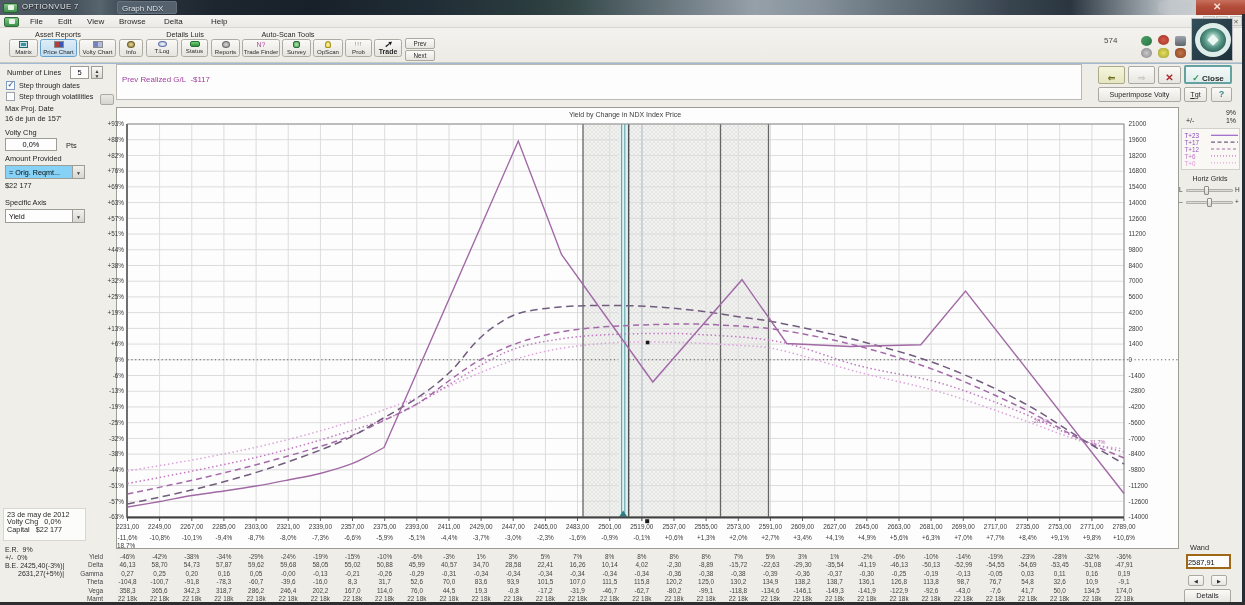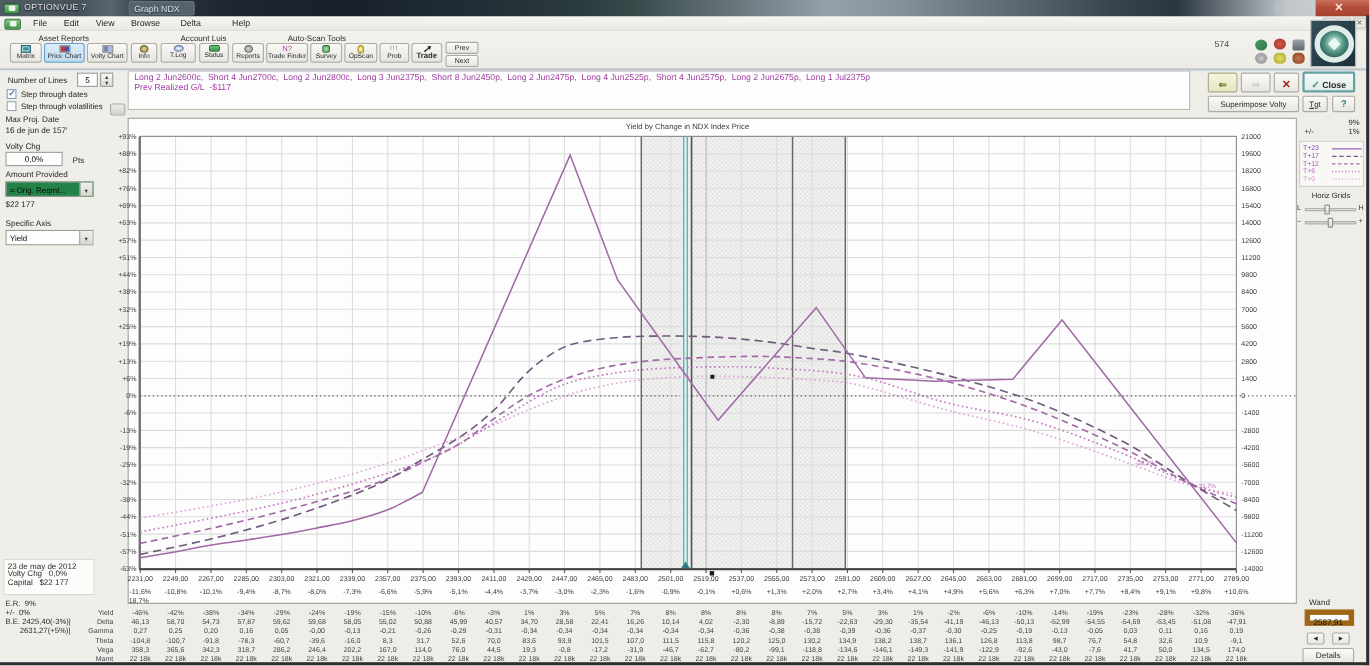--- a/index.html
+++ b/index.html
@@ -31,21 +31,21 @@
 <div class="ab" style="left:58px;top:17px;font-size:8px;color:#1a1a1a">Edit</div>
 <div class="ab" style="left:87px;top:17px;font-size:8px;color:#1a1a1a">View</div>
 <div class="ab" style="left:119px;top:17px;font-size:8px;color:#1a1a1a">Browse</div>
 <div class="ab" style="left:164px;top:17px;font-size:8px;color:#1a1a1a">Delta</div>
 <div class="ab" style="left:211px;top:17px;font-size:8px;color:#1a1a1a">Help</div>
 <div class="ab" style="left:1203px;top:16px;width:12px;height:10px;border:1px solid #c5c3bd;background:#eceae5;font-size:6.5px;color:#555;text-align:center;line-height:9px">–</div>
 <div class="ab" style="left:1216px;top:16px;width:12px;height:10px;border:1px solid #c5c3bd;background:#eceae5;font-size:6.5px;color:#555;text-align:center;line-height:9px">▢</div>
 <div class="ab" style="left:1230px;top:16px;width:12px;height:10px;border:1px solid #c5c3bd;background:#eceae5;font-size:6.5px;color:#555;text-align:center;line-height:9px">✕</div>
 <div class="ab" style="left:0;top:28px;width:1245px;height:34.5px;background:linear-gradient(#f5f3ee,#eeece5);border-bottom:1px solid #c9c7c0"></div>
 <div class="ab" style="left:58px;top:29.5px;font-size:7.3px;color:#222;transform:translateX(-50%);white-space:nowrap">Asset Reports</div>
-<div class="ab" style="left:185px;top:29.5px;font-size:7.3px;color:#222;transform:translateX(-50%);white-space:nowrap">Account Luis</div>
+<div class="ab" style="left:185px;top:29.5px;font-size:7.3px;color:#222;transform:translateX(-50%);white-space:nowrap">Details Luis</div>
 <div class="ab" style="left:288px;top:29.5px;font-size:7.3px;color:#222;transform:translateX(-50%);white-space:nowrap">Auto-Scan Tools</div>
 <div class="ab" style="left:419px;top:37px;font-size:7.3px;color:#222;transform:translateX(-50%);white-space:nowrap">Browse</div>
 <div class="tbtn" style="left:9px;top:38.5px;width:29px;height:18.5px;"><span class="ic" style="width:9px;height:7px;background:#2f8f9f;border:1px solid #1d6470;box-shadow:inset 0 0 0 1px #bfe3e8"></span>Matrix</div>
 <div class="tbtn" style="left:40px;top:38.5px;width:37px;height:18.5px;background:linear-gradient(#ddeefa,#bcdcf2);border:1px solid #5a9fd4;"><span class="ic" style="width:10px;height:7px;background:linear-gradient(90deg,#c03030 50%,#3050c0 50%);border:1px solid #888"></span>Price Chart</div>
 <div class="tbtn" style="left:79px;top:38.5px;width:37px;height:18.5px;"><span class="ic" style="width:10px;height:7px;background:linear-gradient(90deg,#7080c0 50%,#b0b8e0 50%);border:1px solid #888"></span>Volty Chart</div>
 <div class="tbtn" style="left:119px;top:38.5px;width:24px;height:18.5px;"><span class="ic" style="width:8px;height:7px;background:radial-gradient(#e8d8a0,#907820);border-radius:50%;border:1px solid #6a5a18"></span>Info</div>
 <div class="tbtn" style="left:146px;top:38.5px;width:32px;height:18.5px;"><span class="ic" style="width:9px;height:6px;background:radial-gradient(#ffffff,#90a8d8);border-radius:50%;border:1px solid #5868a8"></span>T.Log</div>
 <div class="tbtn" style="left:181px;top:38.5px;width:27px;height:18.5px;"><span class="ic" style="width:10px;height:6px;background:linear-gradient(#6fcf6f,#1f8f2f);border-radius:2px;border:1px solid #156f25"></span>Status</div>
 <div class="tbtn" style="left:211px;top:38.5px;width:29px;height:18.5px;"><span class="ic" style="width:8px;height:7px;background:radial-gradient(#d8d8d8,#888888);border-radius:50%;border:1px solid #666"></span>Reports</div>
 <div class="tbtn" style="left:242px;top:38.5px;width:38px;height:18.5px;"><span class="ic" style="width:9px;height:7px;color:#b040a0;font-size:7px;line-height:7px">N?</span>Trade Finder</div>
@@ -79,28 +79,27 @@
     </div>
 <div class="lp" style="left:19px;top:81px;font-size:7.2px">Step through dates</div>
 <div class="ab" style="left:6px;top:91.5px;width:9px;height:9px;background:#fff;border:1px solid #9aa0a8"></div>
 <div class="lp" style="left:19px;top:91.5px;font-size:7.2px">Step through volatilities</div>
 <div class="lp" style="left:5px;top:104px">Max Proj. Date</div>
 <div class="lp" style="left:5px;top:114px">16 de jun de 157′</div>
 <div class="lp" style="left:5px;top:127.5px">Volty Chg</div>
 <div class="ab" style="left:5px;top:138px;width:52px;height:13px;background:#fff;border:1px solid #9a9a94;font-size:7.4px;text-align:center;line-height:12px">0,0%</div>
 <div class="lp" style="left:66px;top:140.5px">Pts</div>
 <div class="lp" style="left:5px;top:154px">Amount Provided</div>
-<div class="ab" style="left:5px;top:164.5px;width:80px;height:14px;background:#15803d;border:1px solid #9a9a94;font-size:7.2px;line-height:13px"><span style="padding-left:3px">= Orig. Reqmt...</span>
+<div class="ab" style="left:5px;top:164.5px;width:80px;height:14px;background:#7dd3fc;border:1px solid #9a9a94;font-size:7.2px;line-height:13px"><span style="padding-left:3px">= Orig. Reqmt...</span>
 <div style="position:absolute;right:0;top:0;width:12px;height:12.5px;background:linear-gradient(#f2f1ee,#d8d6ce);border-left:1px solid #9a9a94;text-align:center"><span style="font-size:5px;color:#333;line-height:12px">▼</span></div></div>
 <div class="lp" style="left:5px;top:181px">$22 177</div>
 <div class="lp" style="left:5px;top:198px">Specific Axis</div>
 <div class="ab" style="left:5px;top:208.5px;width:80px;height:14px;background:#fff;border:1px solid #9a9a94;font-size:7.2px;line-height:13px"><span style="padding-left:3px">Yield</span>
 <div style="position:absolute;right:0;top:0;width:12px;height:12.5px;background:linear-gradient(#f2f1ee,#d8d6ce);border-left:1px solid #9a9a94;text-align:center"><span style="font-size:5px;color:#333;line-height:12px">▼</span></div></div>
 <div class="ab" style="left:116px;top:64px;width:966px;height:36px;background:#fff;border:1px solid #bab8b1"></div>
-<div class="ab" style="left:122px;top:65.5px;font-size:7.9px;color:#a435a4;white-space:nowrap">Long 2 Jun2600c,&nbsp; Short 4 Jun2700c,&nbsp; Long 2 Jun2800c,&nbsp; Long 3 Jun2375p,&nbsp; Short 8 Jun2450p,&nbsp; Long 2 Jun2475p,&nbsp; Long 4 Jun2525p,&nbsp; Short 4 Jun2575p,&nbsp; Long 2 Jun2675p,&nbsp; Long 1 Jul2375p</div>
 <div class="ab" style="left:122px;top:74.5px;font-size:7.9px;color:#a435a4">Prev Realized G/L&nbsp; -$117</div>
 <div class="btn" style="left:1098px;top:66px;width:27px;height:18px;background:linear-gradient(#f6f6dc,#e7e7bd);border-color:#a9a982"><span style="color:#6b6b10;font-weight:bold;font-size:9px;line-height:16px">⇐</span></div>
 <div class="btn" style="left:1128px;top:66px;width:27px;height:18px"><span style="color:#c9c9be;font-weight:bold;font-size:9px;line-height:16px">⇒</span></div>
 <div class="btn" style="left:1158px;top:66px;width:23px;height:18px"><span style="color:#b02020;font-weight:bold;font-size:10px;line-height:16px">✕</span></div>
 <div class="btn" style="left:1184px;top:65px;width:48px;height:19px;border:2px solid #5aa0a0;background:linear-gradient(#f4faf9,#dfeeec)"><span style="color:#2f8f4f;font-weight:bold;font-size:9px">✓</span><span style="font-size:8px;font-weight:bold;color:#222"> Close</span></div>
 <div class="btn" style="left:1098px;top:87px;width:83px;height:15px;font-size:7.2px;line-height:13px">Superimpose Volty</div>
 <div class="btn" style="left:1184px;top:87px;width:23px;height:15px;font-size:7.2px;line-height:13px"><span style="text-decoration:underline">T</span>gt</div>
 <div class="btn" style="left:1211px;top:87px;width:21px;height:15px;font-size:9px;line-height:13px;color:#2f7f8f;font-weight:bold">?</div>
 <div class="ab" style="left:100px;top:94px;width:14px;height:11px;background:linear-gradient(#eceae4,#d5d3cc);border:1px solid #a8a8a0;border-radius:2px"></div>
 <div class="ab" style="left:115.5px;top:107px;width:1063px;height:442px;background:#ffffff;border:1px solid #9a9a94"></div>
@@ -124,21 +123,21 @@
 <div class="ab" style="left:1210px;top:175px;font-size:7px;color:#222;transform:translateX(-50%)">Horiz Grids</div>
 <div class="ab" style="left:1179px;top:186px;font-size:6.5px;color:#333">L</div>
 <div class="ab" style="left:1186px;top:189px;width:47px;height:2.5px;background:#dddbd4;border:1px solid #b0aea8;border-radius:1px"></div>
 <div class="ab" style="left:1204px;top:186px;width:5px;height:9px;background:linear-gradient(#fbfaf8,#d8d6ce);border:1px solid #8a8a84;border-radius:1px"></div>
 <div class="ab" style="left:1235px;top:186px;font-size:6.5px;color:#333">H</div>
 <div class="ab" style="left:1179px;top:198px;font-size:6.5px;color:#333">–</div>
 <div class="ab" style="left:1186px;top:201px;width:47px;height:2.5px;background:#dddbd4;border:1px solid #b0aea8;border-radius:1px"></div>
 <div class="ab" style="left:1207px;top:198px;width:5px;height:9px;background:linear-gradient(#fbfaf8,#d8d6ce);border:1px solid #8a8a84;border-radius:1px"></div>
 <div class="ab" style="left:1235px;top:198px;font-size:6.5px;color:#333">+</div>
 <div class="ab" style="left:1190px;top:543px;font-size:7.4px;color:#222">Wand</div>
-<div class="ab" style="left:1186px;top:553.5px;width:45px;height:15px;background:#fff;border:5px solid #a16207;font-size:7.4px;text-align:center;line-height:14px"><span style="padding-right:2px">2587,91</span></div>
+<div class="ab" style="left:1186px;top:553.5px;width:45px;height:15px;background:#fff;border:2px solid #a16207;font-size:7.4px;text-align:left;line-height:14px"><span style="padding-right:2px">2587,91</span></div>
 <div class="btn" style="left:1188px;top:575px;width:16px;height:11px;font-size:5px;line-height:10px">◀</div>
 <div class="btn" style="left:1211px;top:575px;width:16px;height:11px;font-size:5px;line-height:10px">▶</div>
 <div class="btn" style="left:1184px;top:588.5px;width:47px;height:14px;font-size:7.4px;line-height:12px">Details</div>
 <div class="ab" style="left:3px;top:508px;width:83px;height:33px;background:#fdfdfb;border:1px solid #d8d6d0"></div>
 <div class="ab" style="left:7px;top:509.5px;font-size:7.3px;color:#222">23 de may de 2012</div>
 <div class="ab" style="left:7px;top:517.3px;font-size:7.3px;color:#222">Volty Chg&nbsp;&nbsp; 0,0%</div>
 <div class="ab" style="left:7px;top:525.1px;font-size:7.3px;color:#222">Capital&nbsp;&nbsp; $22 177</div>
 <div class="ab" style="left:5px;top:545.5px;font-size:7px;color:#222">E.R.&nbsp; 9%</div>
 <div class="ab" style="left:5px;top:553.5px;font-size:7px;color:#222">+/-&nbsp; 0%</div>
 <div class="ab" style="left:5px;top:561.5px;font-size:7px;color:#222">B.E.&nbsp;2425,40(-3%)|</div>

